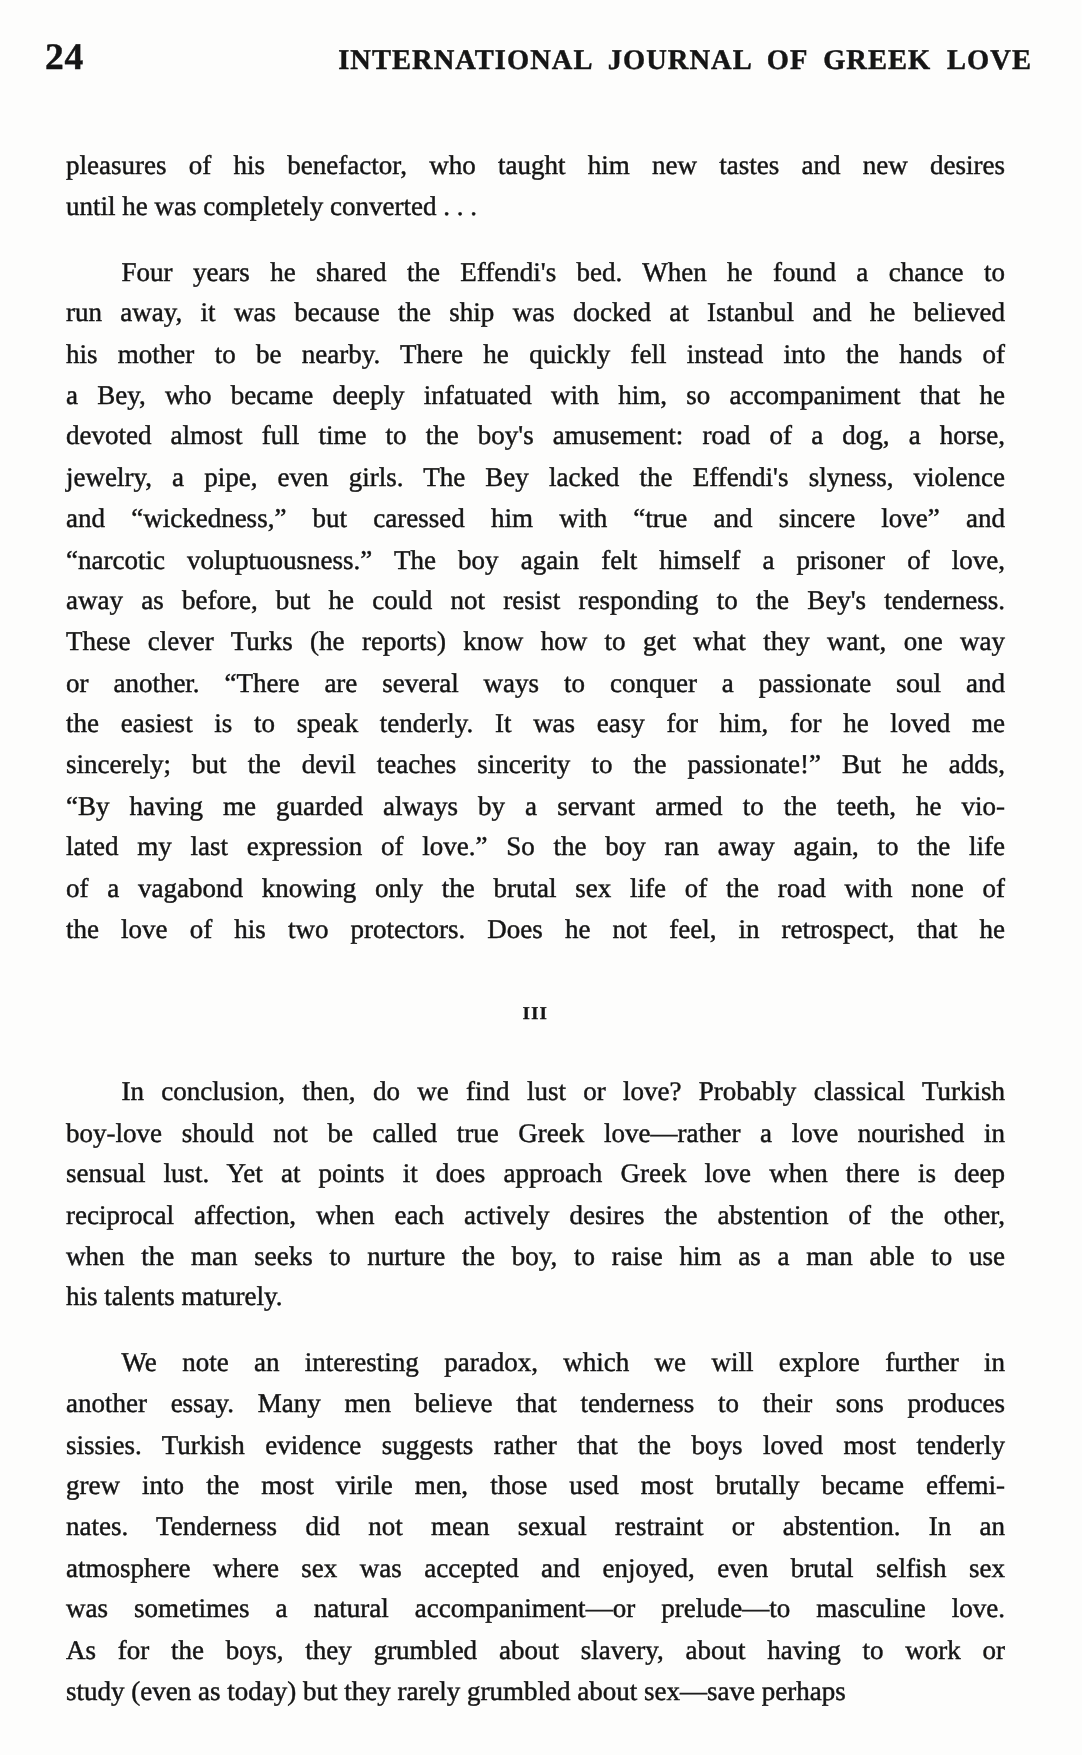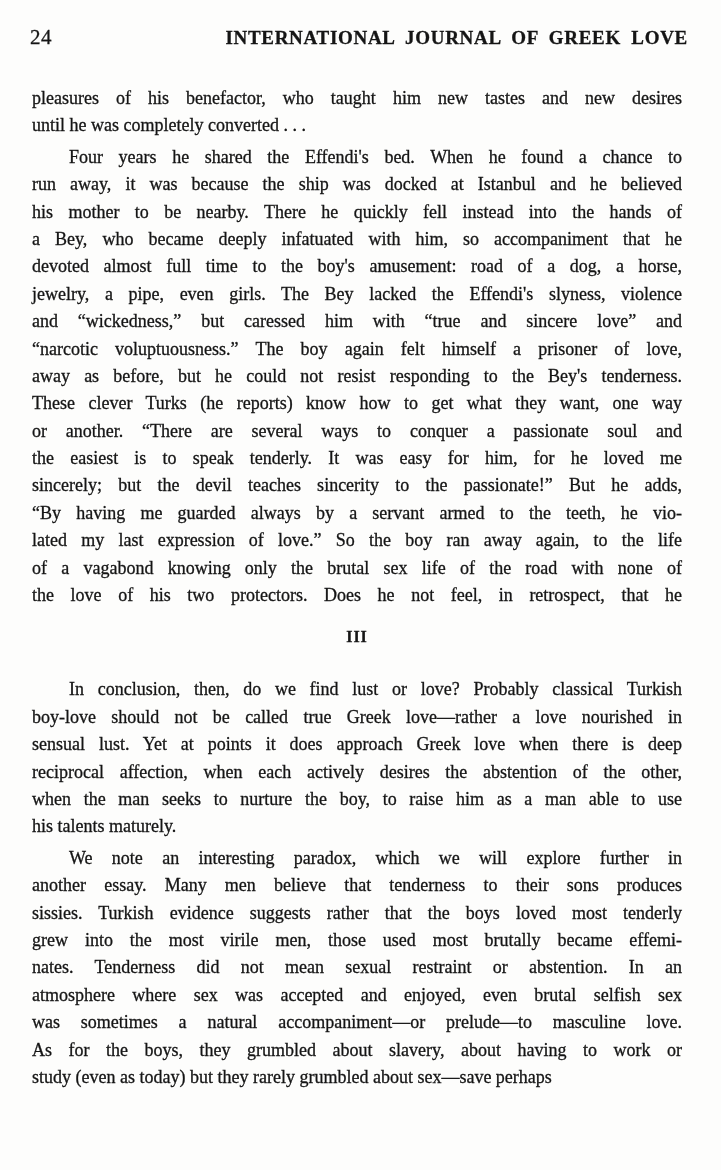--- a/index.html
+++ b/index.html
@@ -16,58 +16,58 @@
   .page-header {
     position: absolute;
     left: 30px;
     right: 33px;
     top: 25px;
     display: flex;
     justify-content: space-between;
     align-items: baseline;
   }
   .page-number {
-    font-size: 21px;
-    font-weight: normal;
+    font-size: 25px;
+    font-weight: bold;
     letter-spacing: 0.5px;
     text-align: center;
   }
   .running-head {
     font-size: 19px;
     font-weight: bold;
     letter-spacing: 0.7px;
     word-spacing: 5px;
   }
   .body-text {
     position: absolute;
     left: 28px;
     top: 81px;
     width: 658px;
     font-size: 18px;
     line-height: 27.4px;
   }
-  .paragraph { margin: 4px; }
+  .paragraph { margin: 16px; }
   .line {
     height: 27.4px;
     text-align: justify;
     text-align-last: justify;
     white-space: normal;
   }
   .line.last {
     text-align-last: left;
   }
   .paragraph.indent .line.first {
     padding-left: 37px;
   }
   .section-heading {
-    margin: 17px 0 28px 0;
+    margin: 31px 0 28px 0;
     height: 22px;
     line-height: 22px;
     text-align: center;
-    font-size: 16px;
+    font-size: 12px;
     font-weight: bold;
     letter-spacing: 1px;
   }
 </style>
 </head>
 <body>
 
 <div class="page">
   <header class="page-header">
     <span class="page-number">24</span>

